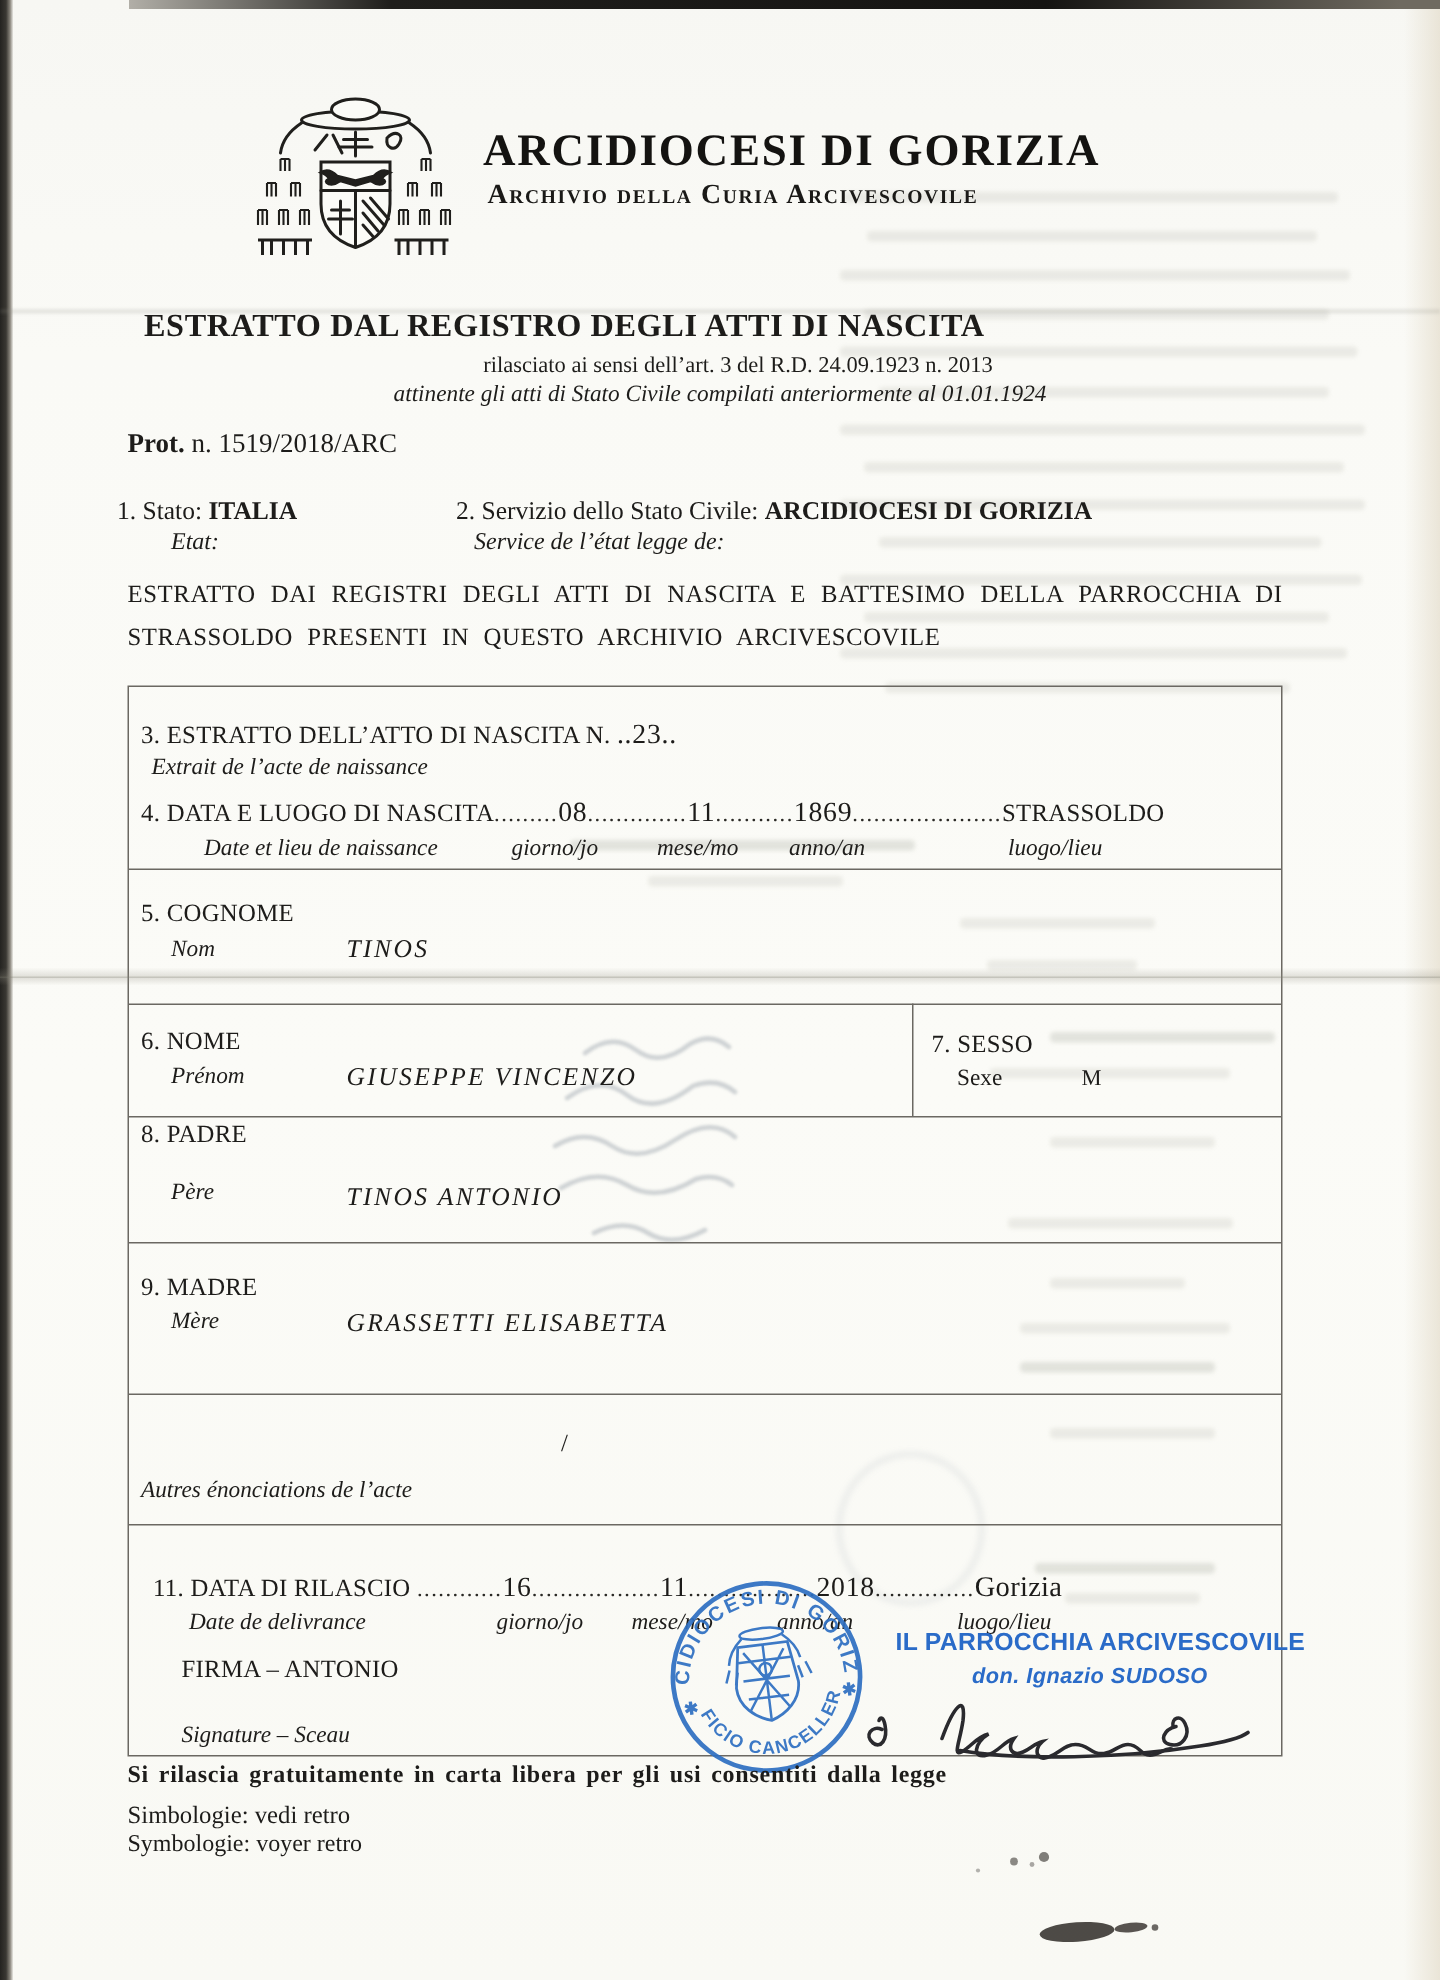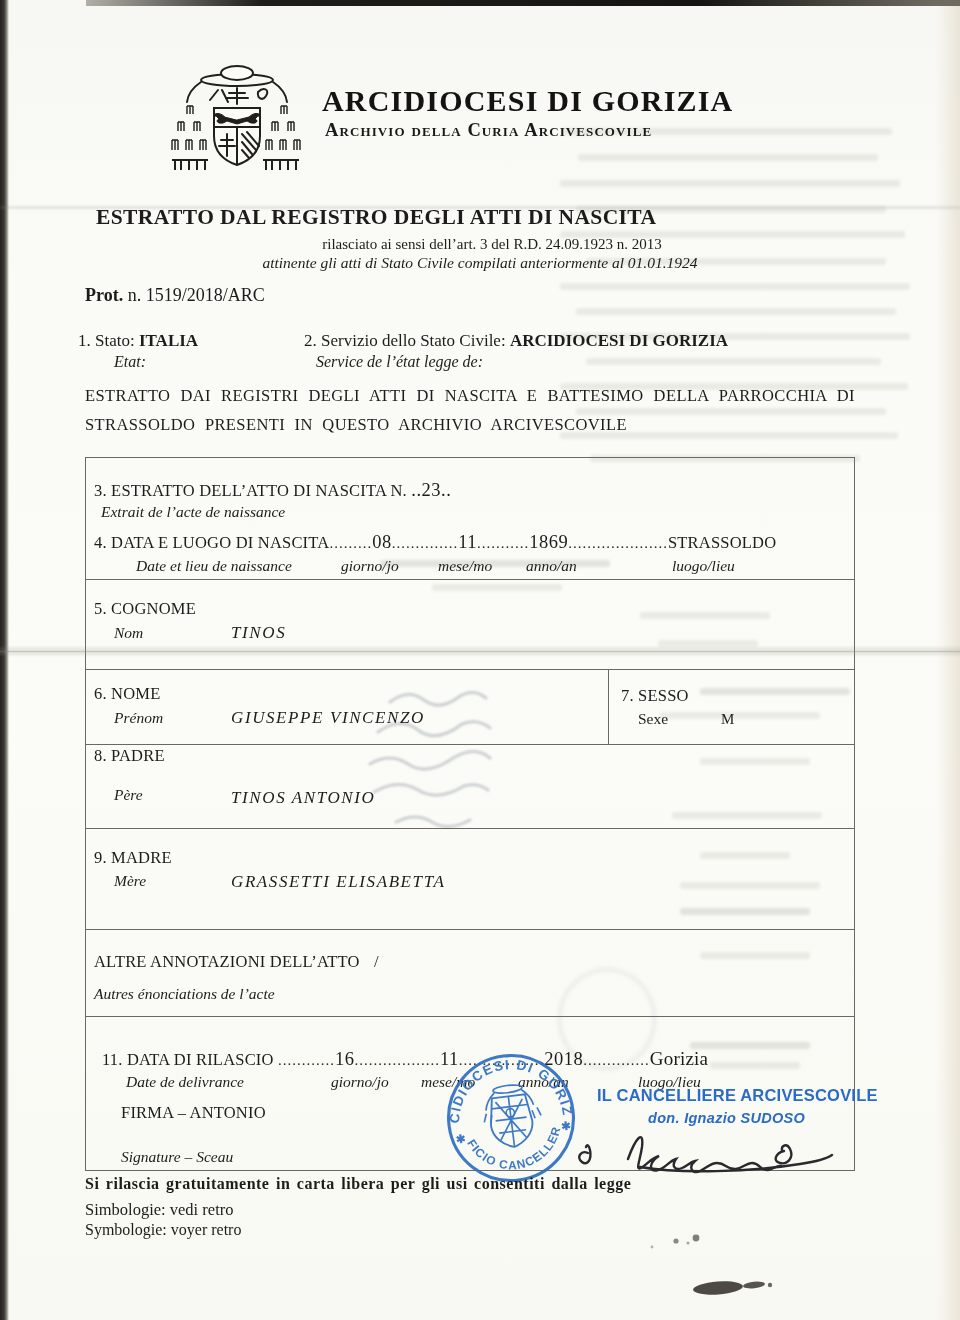--- a/index.html
+++ b/index.html
@@ -226,21 +226,20 @@
     <div class="abs lbl" style="left:635px;top:253px;font-size:15px">M</div>
 
     <div class="abs lbl" style="left:8px;top:288px">8. PADRE</div>
     <div class="abs sub" style="left:28px;top:328px">Père</div>
     <div class="abs val" style="left:145px;top:330px">TINOS  ANTONIO</div>
 
     <div class="abs lbl" style="left:8px;top:390px">9. MADRE</div>
     <div class="abs sub" style="left:28px;top:414px">Mère</div>
     <div class="abs val" style="left:145px;top:414px">GRASSETTI  ELISABETTA</div>
 
-    <div class="abs lbl" style="left:8px;top:494px">ALTRE ANNOTAZIONI DELL’ATTO</div>
     <div class="abs lbl" style="left:288px;top:494px">/</div>
     <div class="abs sub" style="left:8px;top:527px">Autres énonciations de l’acte</div>
 
     <div class="abs lbl" style="left:16px;top:590px;white-space:nowrap">
       <span>11. DATA DI RILASCIO</span> <span class="dots">............</span><span class="num">16</span><span class="dots">..................</span><span class="num">11</span><span class="dots">..................</span><span class="num">2018</span><span class="dots">..............</span><span class="f11-place">Gorizia</span>
     </div>
     <div class="abs sub" style="left:40px;top:615px">Date de delivrance</div>
     <div class="abs sub" style="left:245px;top:615px">giorno/jo</div>
     <div class="abs sub" style="left:335px;top:615px">mese/mo</div>
     <div class="abs sub" style="left:432px;top:615px">anno/an</div>
@@ -268,21 +267,21 @@
     <g stroke="var(--stamp-color)" fill="none" stroke-width="1.6">
       <ellipse cx="75" cy="47" rx="14" ry="3.5"></ellipse>
       <path d="M62,49 c-6,5 -9,10 -10,16 m36,-16 c6,5 9,10 10,16"></path>
       <path d="M52,68 l-3,8 m8,-6 l-2,8 m46,-10 l3,8 m-8,-6 l2,8"></path>
       <path d="M59,54 h32 l4,26 c0,12 -10,20 -20,23 c-10,-3 -20,-11 -20,-23 z" stroke-width="1.8"></path>
       <path d="M58,64 l34,0 M75,54 v48 M62,58 l26,38 M88,58 l-26,38 M60,76 h30 M62,88 h26"></path>
       <circle cx="75" cy="70" r="4"></circle>
     </g>
   </svg>
 
-  <div class="abs cert-title">IL CANCELLIERE ARCIVESCOVILE</div>
+  <div class="abs cert-title">IL PARROCCHIA ARCIVESCOVILE</div>
   <div class="abs cert-name">don. Ignazio SUDOSO</div>
 
   <svg class="abs" style="left:570px;top:1115px" width="310" height="65">
     <g fill="none" stroke="#2a2a2e" stroke-width="2.4" stroke-linecap="round">
       <path d="M18,38 c-7,-3 -12,4 -6,9 c5,4 10,-2 8,-12 c-1,-5 -3,-6 -4,-3"></path>
       <path d="M58,44 c8,-22 16,-30 14,-12 c-2,14 -7,24 -1,21 c7,-4 10,-10 18,-12 c-10,6 -11,17 -1,14 c8,-2 11,-9 18,-11 c-5,7 -1,12 6,9 c5,-2 8,-6 13,-7 c-7,6 -3,14 5,10 c7,-3 10,-8 17,-8 c9,0 10,7 19,6 c7,-1 10,-6 16,-6 c8,0 8,8 16,7 c6,-1 9,-5 13,-4"></path>
       <path d="M70,52 c40,7 110,5 160,-3 c20,-3 28,-6 32,-9"></path>
       <path d="M214,36 c-8,2 -12,10 -4,12 c8,2 14,-6 10,-14 c-3,-6 -9,-4 -8,2"></path>
     </g>
   </svg>

